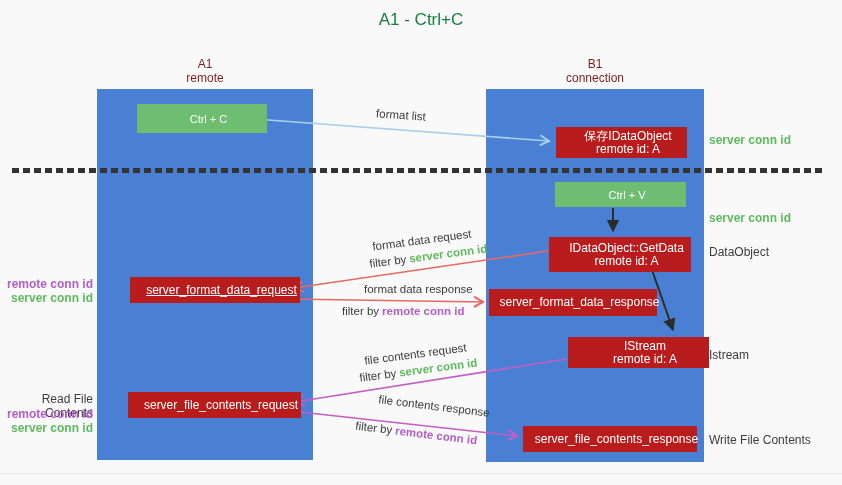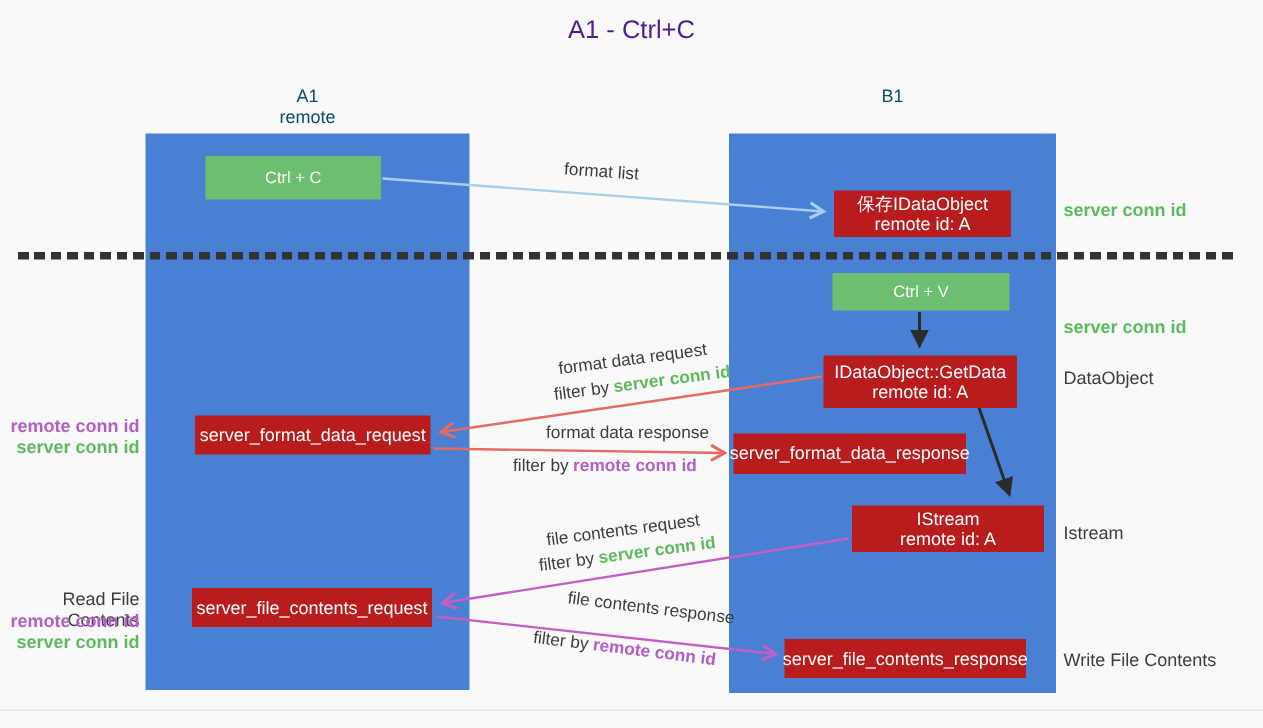--- a/index.html
+++ b/index.html
@@ -4,42 +4,42 @@
 <style>
   html,body{margin:0;padding:0;}
   body{
     width:842px;height:485px;position:relative;overflow:hidden;
     background:#f9f9f9;
     font-family:"Liberation Sans","DejaVu Sans",sans-serif;
     color:#3c3c3c;
   }
   .abs{position:absolute;}
   
-  .title{left:0;right:0;top:9px;text-align:center;font-size:17px;line-height:22px;color:#4c1d95;}
+  .title{left:0;right:0;top:9px;text-align:center;font-size:17px;line-height:22px;color:#15803d;}
   
   .col{background:#4a80d4;}
   .col-a1{left:97px;top:89px;width:216px;height:371px;}
   .col-b1{left:486px;top:89px;width:218px;height:373px;}
-  .col-head{font-size:12px;line-height:14px;text-align:center;color:#0c4a6e;}
+  .col-head{font-size:12px;line-height:14px;text-align:center;color:#7f1d1d;}
   .head-a1{left:97px;top:57px;width:216px;}
   .head-b1{left:486px;top:57px;width:218px;}
   
   .dotted{left:12px;top:168px;width:811px;height:5px;
     background:repeating-linear-gradient(90deg,#333 0 7px,transparent 7px 11px);}
   .bottom-line{left:0;top:473px;width:842px;height:1px;background:#e4e4e4;}
   
   .box{display:flex;flex-direction:column;align-items:center;justify-content:center;
-    color:#fff;text-align:center;z-index:4;}
+    color:#fff;text-align:center;z-index:4;padding-left:13px;}
   .gbox{background:#6dbe71;font-size:11px;}
   .obox{background:#b91c1c;font-size:12px;line-height:13px;}
   .b-ctrl-c{left:137px;top:104px;width:117px;height:29px;}
   .b-ctrl-v{left:555px;top:182px;width:118px;height:25px;}
   .b-save{left:556px;top:127px;width:118px;height:31px;}
   .b-getdata{left:549px;top:237px;width:129px;height:35px;}
-  .b-fmt-req{left:130px;top:277px;width:157px;height:26px;}
+  .b-fmt-req{left:130px;top:277px;width:157px;height:26px;text-decoration:underline;}
   .b-fmt-resp{left:489px;top:289px;width:155px;height:27px;}
   .b-istream{left:568px;top:337px;width:128px;height:31px;}
   .b-file-req{left:128px;top:392px;width:160px;height:26px;align-items:center;}
   .b-file-resp{left:523px;top:426px;width:161px;height:26px;}
   
   svg.arrows{left:0;top:0;z-index:3;pointer-events:none;}
   
   .lbl{font-size:11.5px;line-height:13px;white-space:nowrap;color:#3c3c3c;z-index:6;}
   .gap{margin-right:3px;}
   .green{color:#5eba5e;font-weight:bold;}
@@ -57,20 +57,21 @@
 <div class="abs title">
   <div>A1 - Ctrl+C</div>
 </div>
 
 <div class="abs col-head head-a1">
   <div>A1</div>
   <div>remote</div>
 </div>
 <div class="abs col-head head-b1">
   <div>B1</div>
+  <div>connection</div>
 </div>
 
 <div class="abs col col-a1"></div>
 <div class="abs col col-b1"></div>
 
 <div class="abs dotted"></div>
 <div class="abs bottom-line"></div>
 
 <svg class="abs arrows" width="842" height="485" viewBox="0 0 842 485">
   <defs>

